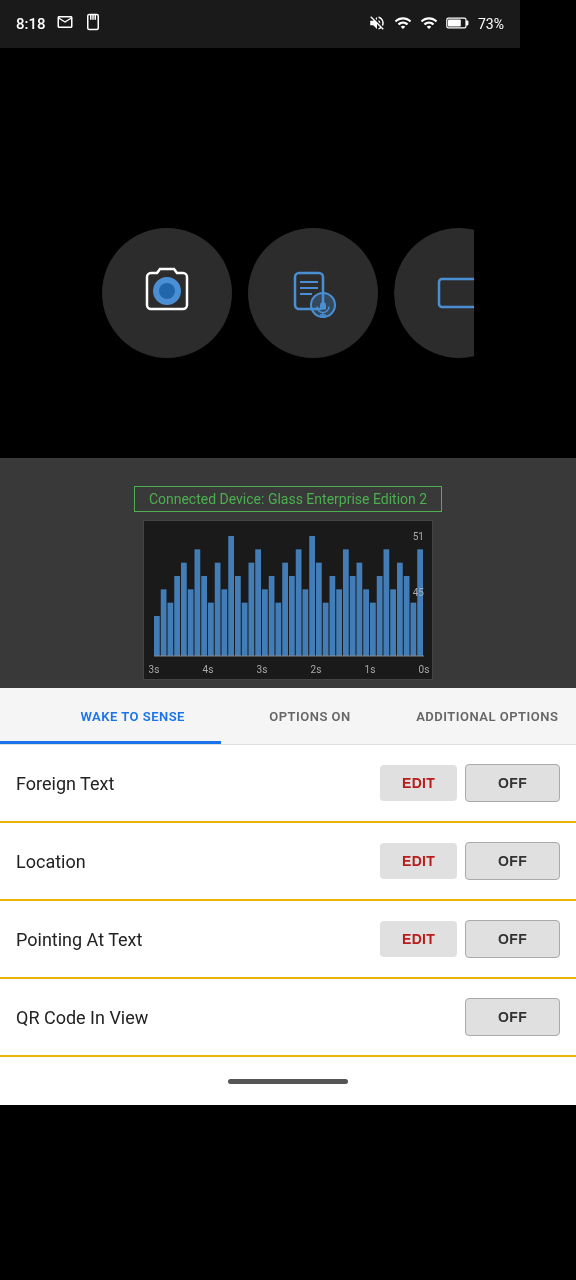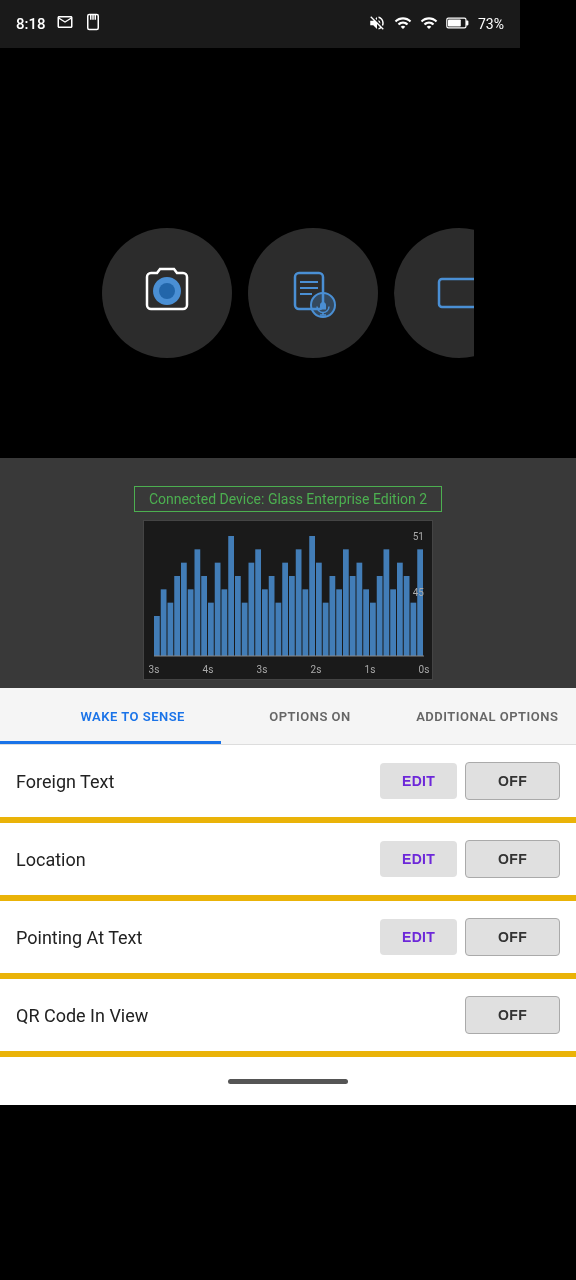--- a/index.html
+++ b/index.html
@@ -115,37 +115,37 @@
     .settings-area {
       width: 576px;
       background: #fff;
     }
 
     .setting-row {
       display: flex;
       align-items: center;
       padding: 0 16px;
       height: 78px;
-      border-bottom: 6px solid #eab308;
+      border-bottom: 2px solid #eab308;
     }
 
     .setting-label {
       flex: 1;
       font-size: 18px;
       color: #222;
     }
 
     .btn-edit {
       background: #e0e0e0;
       border: none;
       border-radius: 4px;
       padding: 10px 22px;
       font-size: 14px;
       font-weight: 600;
-      color: #6d28d9;
+      color: #b91c1c;
       cursor: pointer;
       margin-right: 8px;
       letter-spacing: 0.3px;
     }
 
     .btn-off {
       background: #e0e0e0;
       border: 1px solid #aaa;
       border-radius: 4px;
       padding: 10px 32px;

